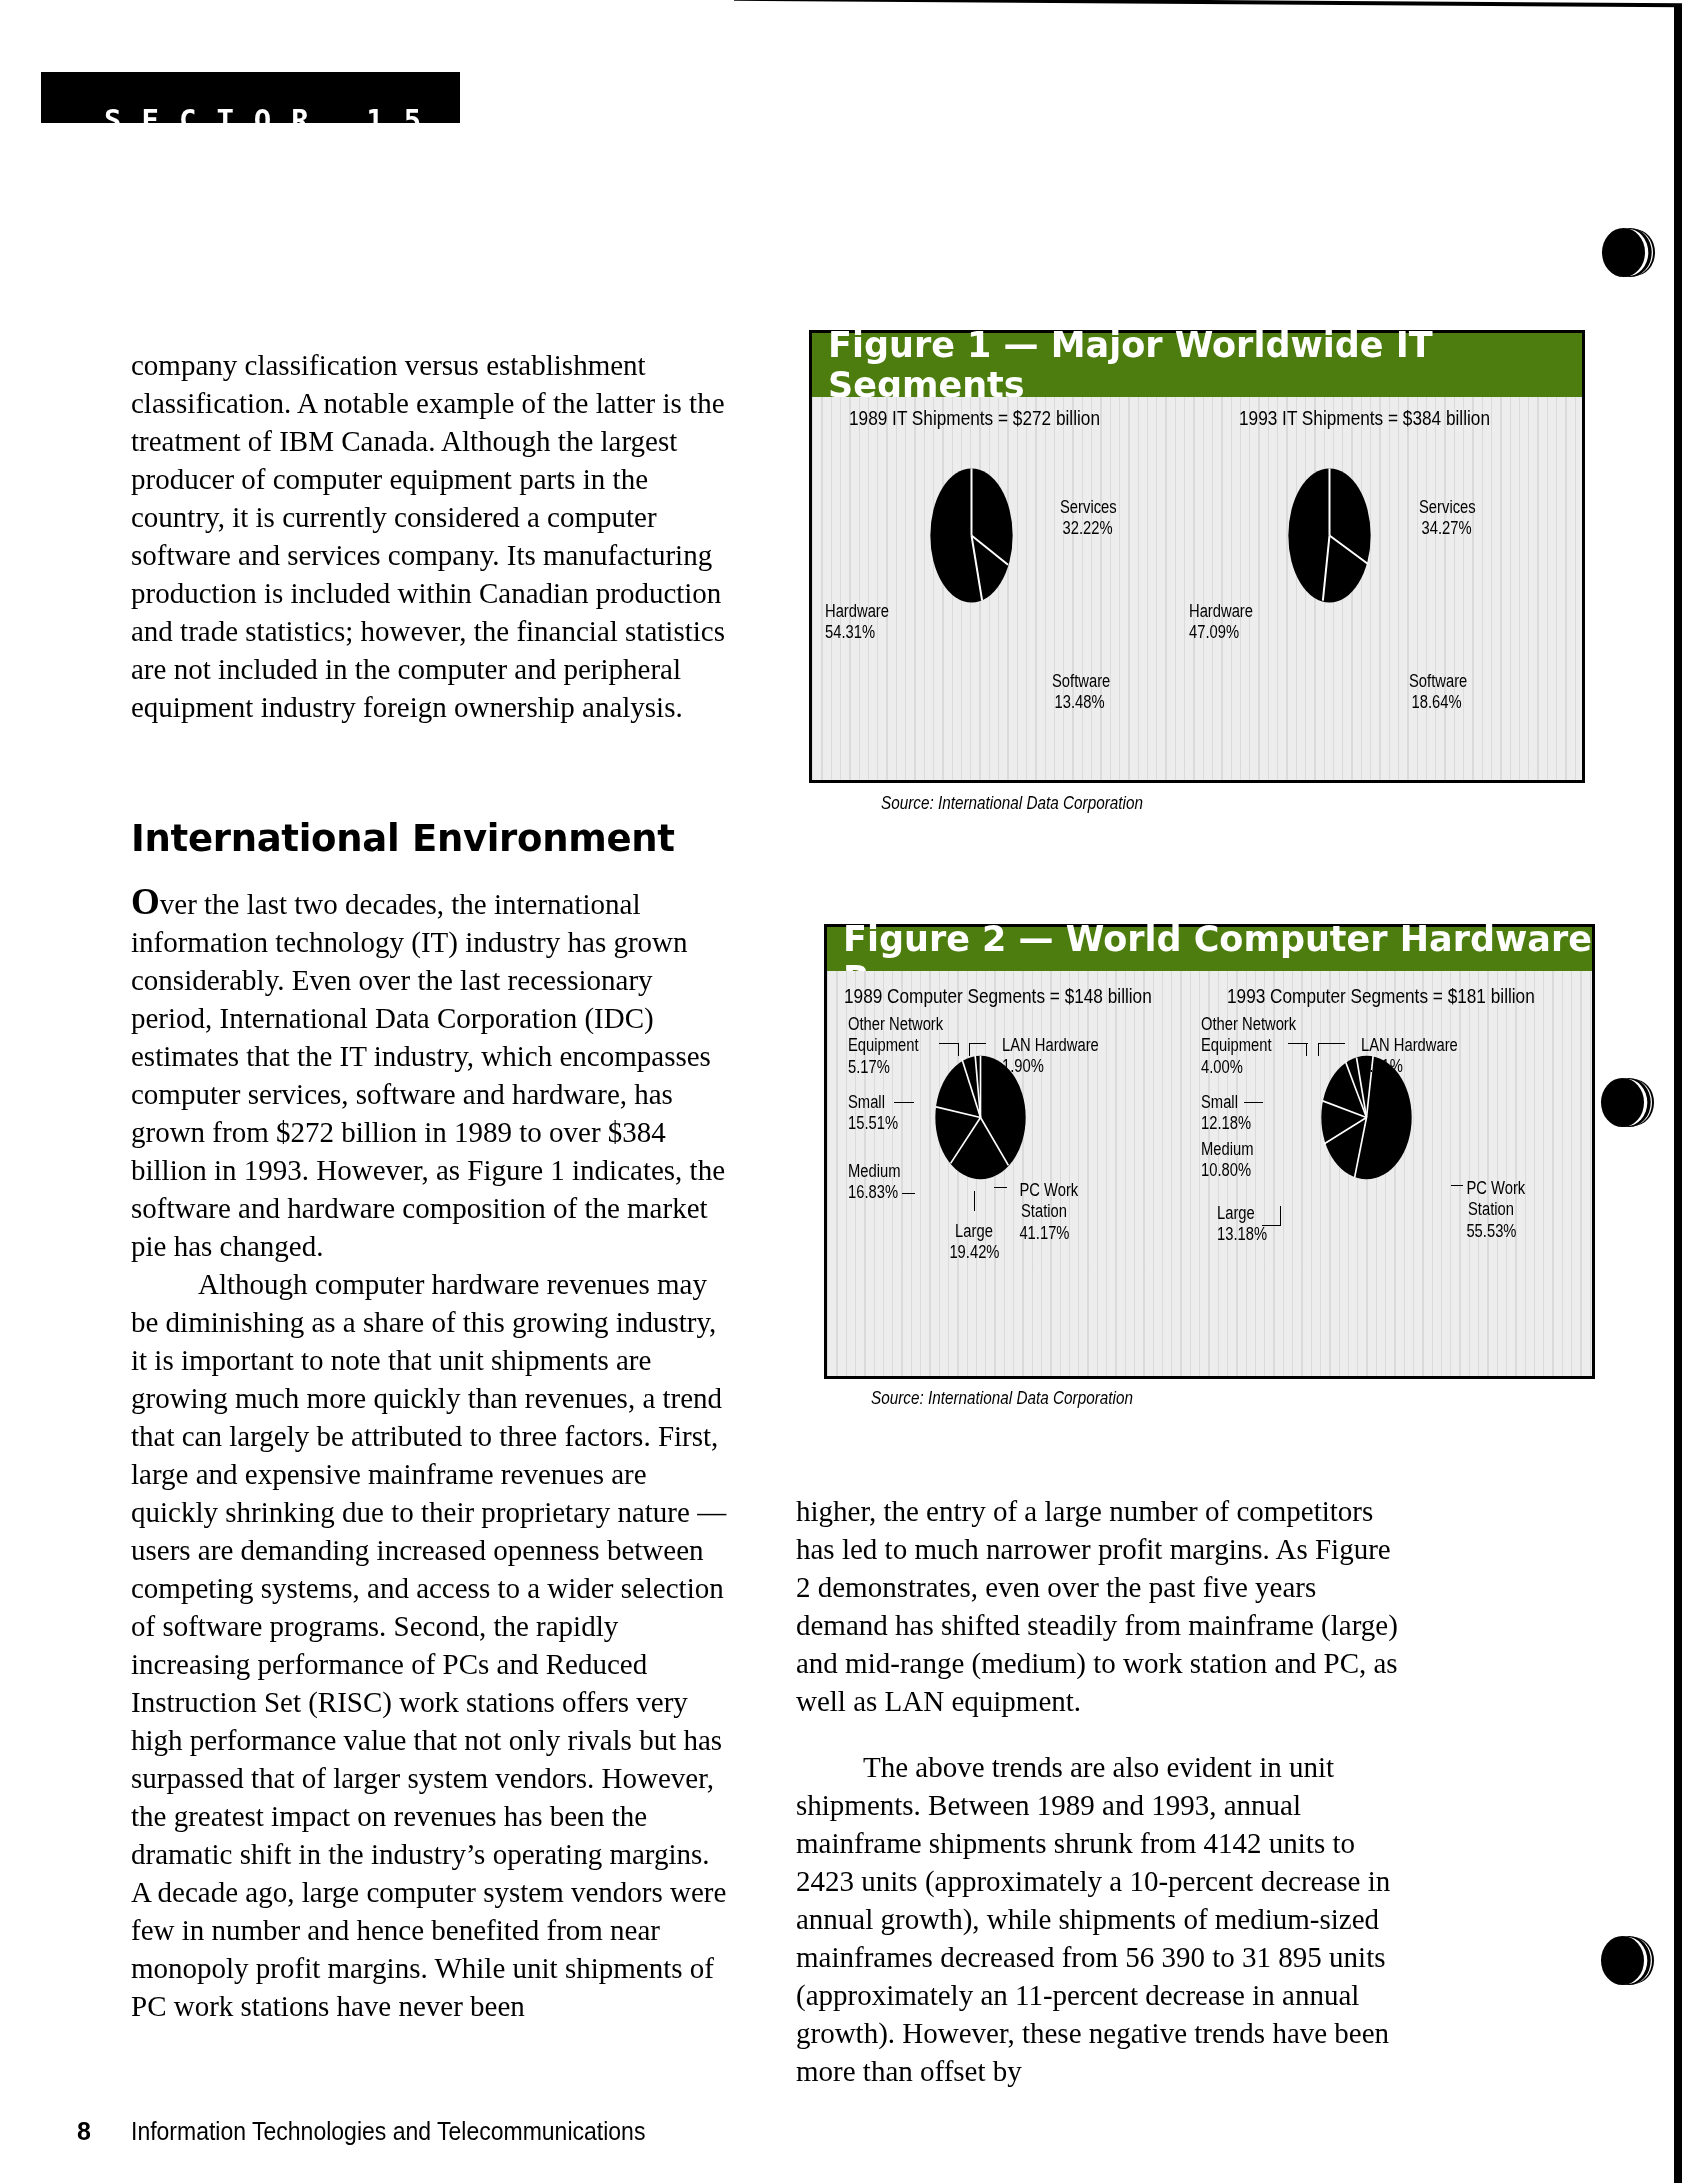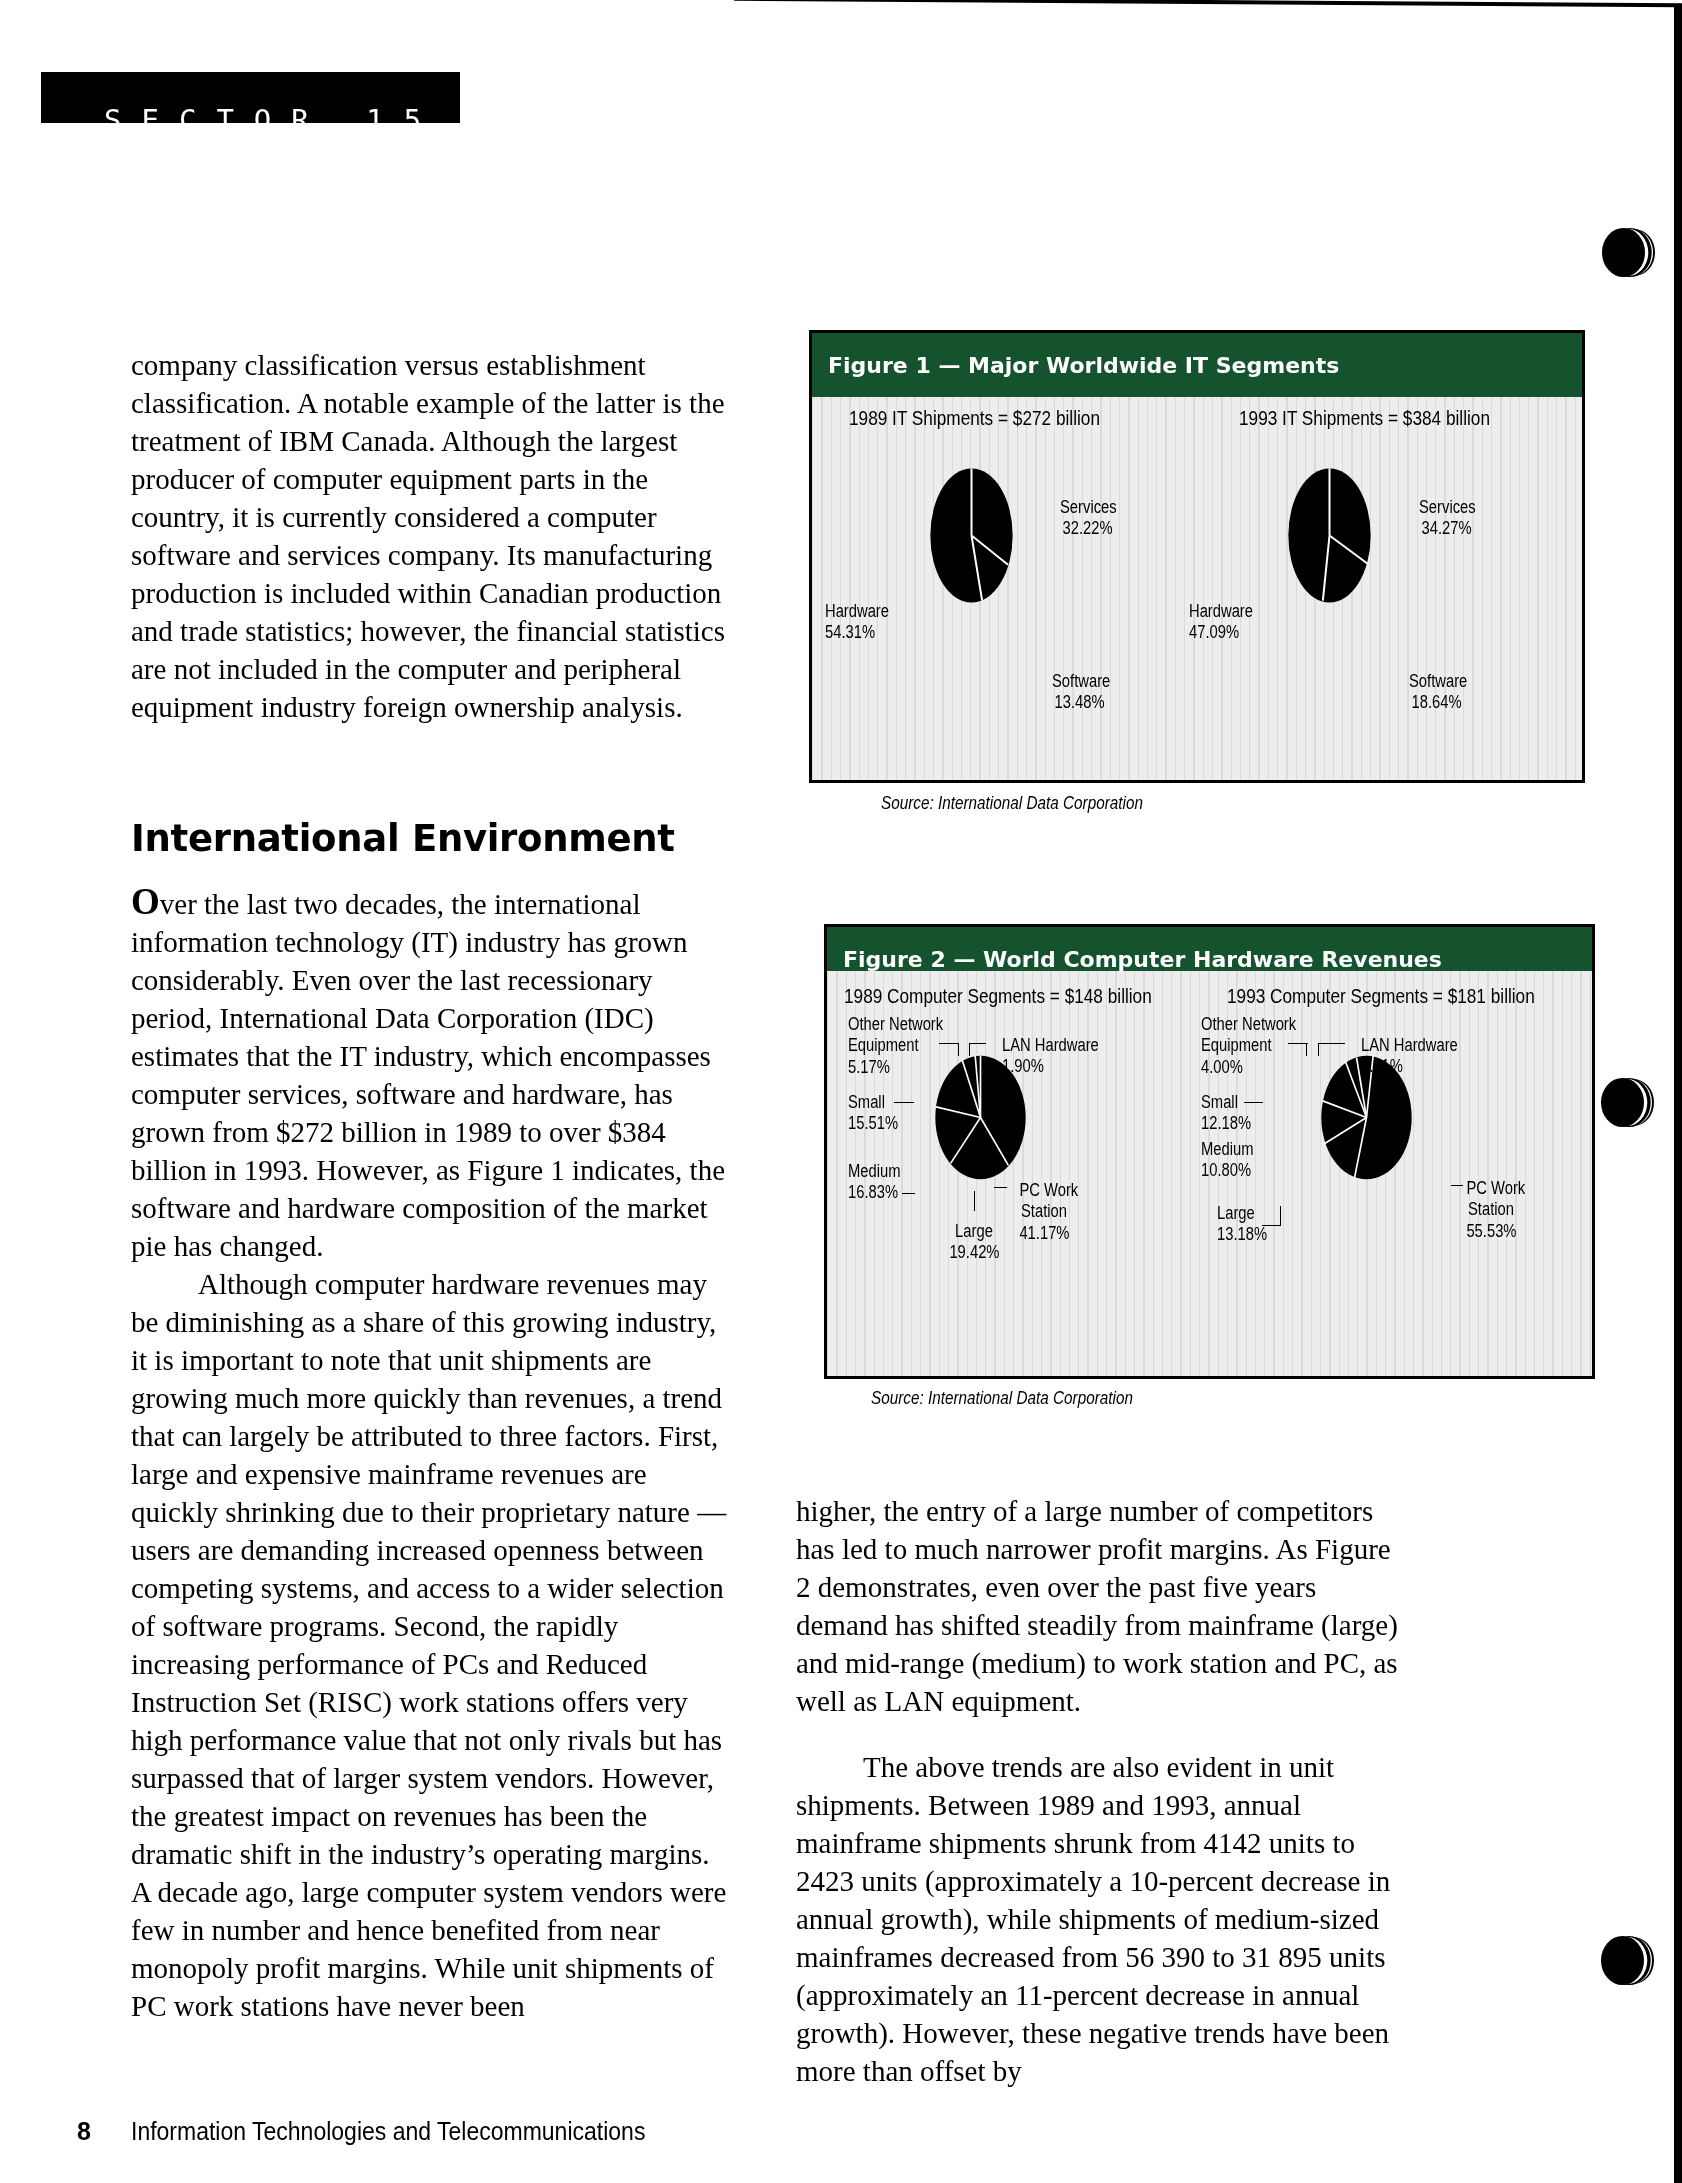--- a/index.html
+++ b/index.html
@@ -1,32 +1,32 @@
 <!DOCTYPE html>
 <html style="font-size:10.7px"><head>
 <meta charset="utf-8">
 <style>
   html,body{margin:0;padding:0;background:#fff;}
   body{width:1683px;height:2183px;position:relative;overflow:hidden;font-family:"Liberation Serif","DejaVu Serif",serif;color:#000;}
   .page-edge-top{position:absolute;left:734px;top:0;width:948px;height:4px;background:#000;transform:skewY(0.4deg);}
   .page-edge-right{position:absolute;left:1674px;top:6.7px;width:8.7px;height:2177px;background:#000;}
   .sector-bar{position:absolute;left:41px;top:72px;width:419px;height:51px;background:#000;display:flex;align-items:center;padding-left:63px;box-sizing:border-box;}
-  .sector-bar span{color:#fff;font-family:"DejaVu Sans Mono","Liberation Mono",monospace;font-weight:normal;font-size:29px;letter-spacing:20px;margin-top:44px;}
+  .sector-bar span{color:#fff;font-family:"DejaVu Sans Mono","Liberation Mono",monospace;font-weight:bold;font-size:29px;letter-spacing:20px;margin-top:44px;}
   .punch{position:absolute;width:43px;height:49px;border-radius:50%;background:#000;box-shadow:4px 0 0 -0.7px #fff,6.7px 0 0 0 #000,9.3px 0 0 -1.3px #fff,11.3px 0 0 -1.3px #000;}
   .col{position:absolute;font-size:29px;line-height:38px;}
   .col p{margin:0;}
   .col p.indent{text-indent:67px;}
   .dropcap{font-size:37px;font-weight:bold;}
   #col-left-top{left:131px;top:346px;width:601px;}
   #heading{position:absolute;left:131px;top:817px;font-family:"DejaVu Sans","Liberation Sans",sans-serif;font-weight:bold;font-size:37px;letter-spacing:-0.3px;}
   #col-left-main{left:131px;top:883px;width:601px;}
   #col-right-main{left:796px;top:1492px;width:614px;}
   #col-right-main p+p{margin-top:28px;}
   .figure{position:absolute;border:3.3px solid #000;background:#f0f0f0;box-sizing:border-box;}
-  .figure .fig-title{background:#14532d;color:#fff;font-family:"DejaVu Sans","Liberation Sans",sans-serif;font-weight:bold;font-size:22px;height:64px;display:flex;align-items:center;padding-left:16px;box-sizing:border-box;}
+  .figure .fig-title{background:#4d7c0f;color:#fff;font-family:"DejaVu Sans","Liberation Sans",sans-serif;font-weight:bold;font-size:35px;height:64px;display:flex;align-items:center;padding-left:16px;box-sizing:border-box;}
   .figure .fig-body{position:absolute;left:0;right:0;bottom:0;background-color:#ededed;background-image:repeating-linear-gradient(90deg,rgba(0,0,0,.08) 0 1.3px,transparent 1.3px 9.3px);font-family:"Liberation Sans","DejaVu Sans",sans-serif;}
   .fig-body .lbl{position:absolute;font-size:18px;line-height:21.4px;transform:scaleX(0.82);transform-origin:left top;white-space:nowrap;}
   .fig-body .lbl.c{text-align:center;transform-origin:center top;}
   .fig-body .sub{position:absolute;font-size:21px;transform:scaleX(0.82);transform-origin:left top;white-space:nowrap;}
   .fig-body svg{position:absolute;}
   .source{position:absolute;font-family:"Liberation Sans","DejaVu Sans",sans-serif;font-style:italic;font-size:18px;transform:scaleX(0.85);transform-origin:left top;white-space:nowrap;}
   .footer{position:absolute;left:77px;top:2117px;font-family:"Liberation Sans","DejaVu Sans",sans-serif;font-size:25px;}
   .footer .num{font-weight:bold;margin-right:40px;}
   .footer .txt{display:inline-block;transform:scaleX(0.92);transform-origin:left center;}
   .leader{position:absolute;background:#000;}

